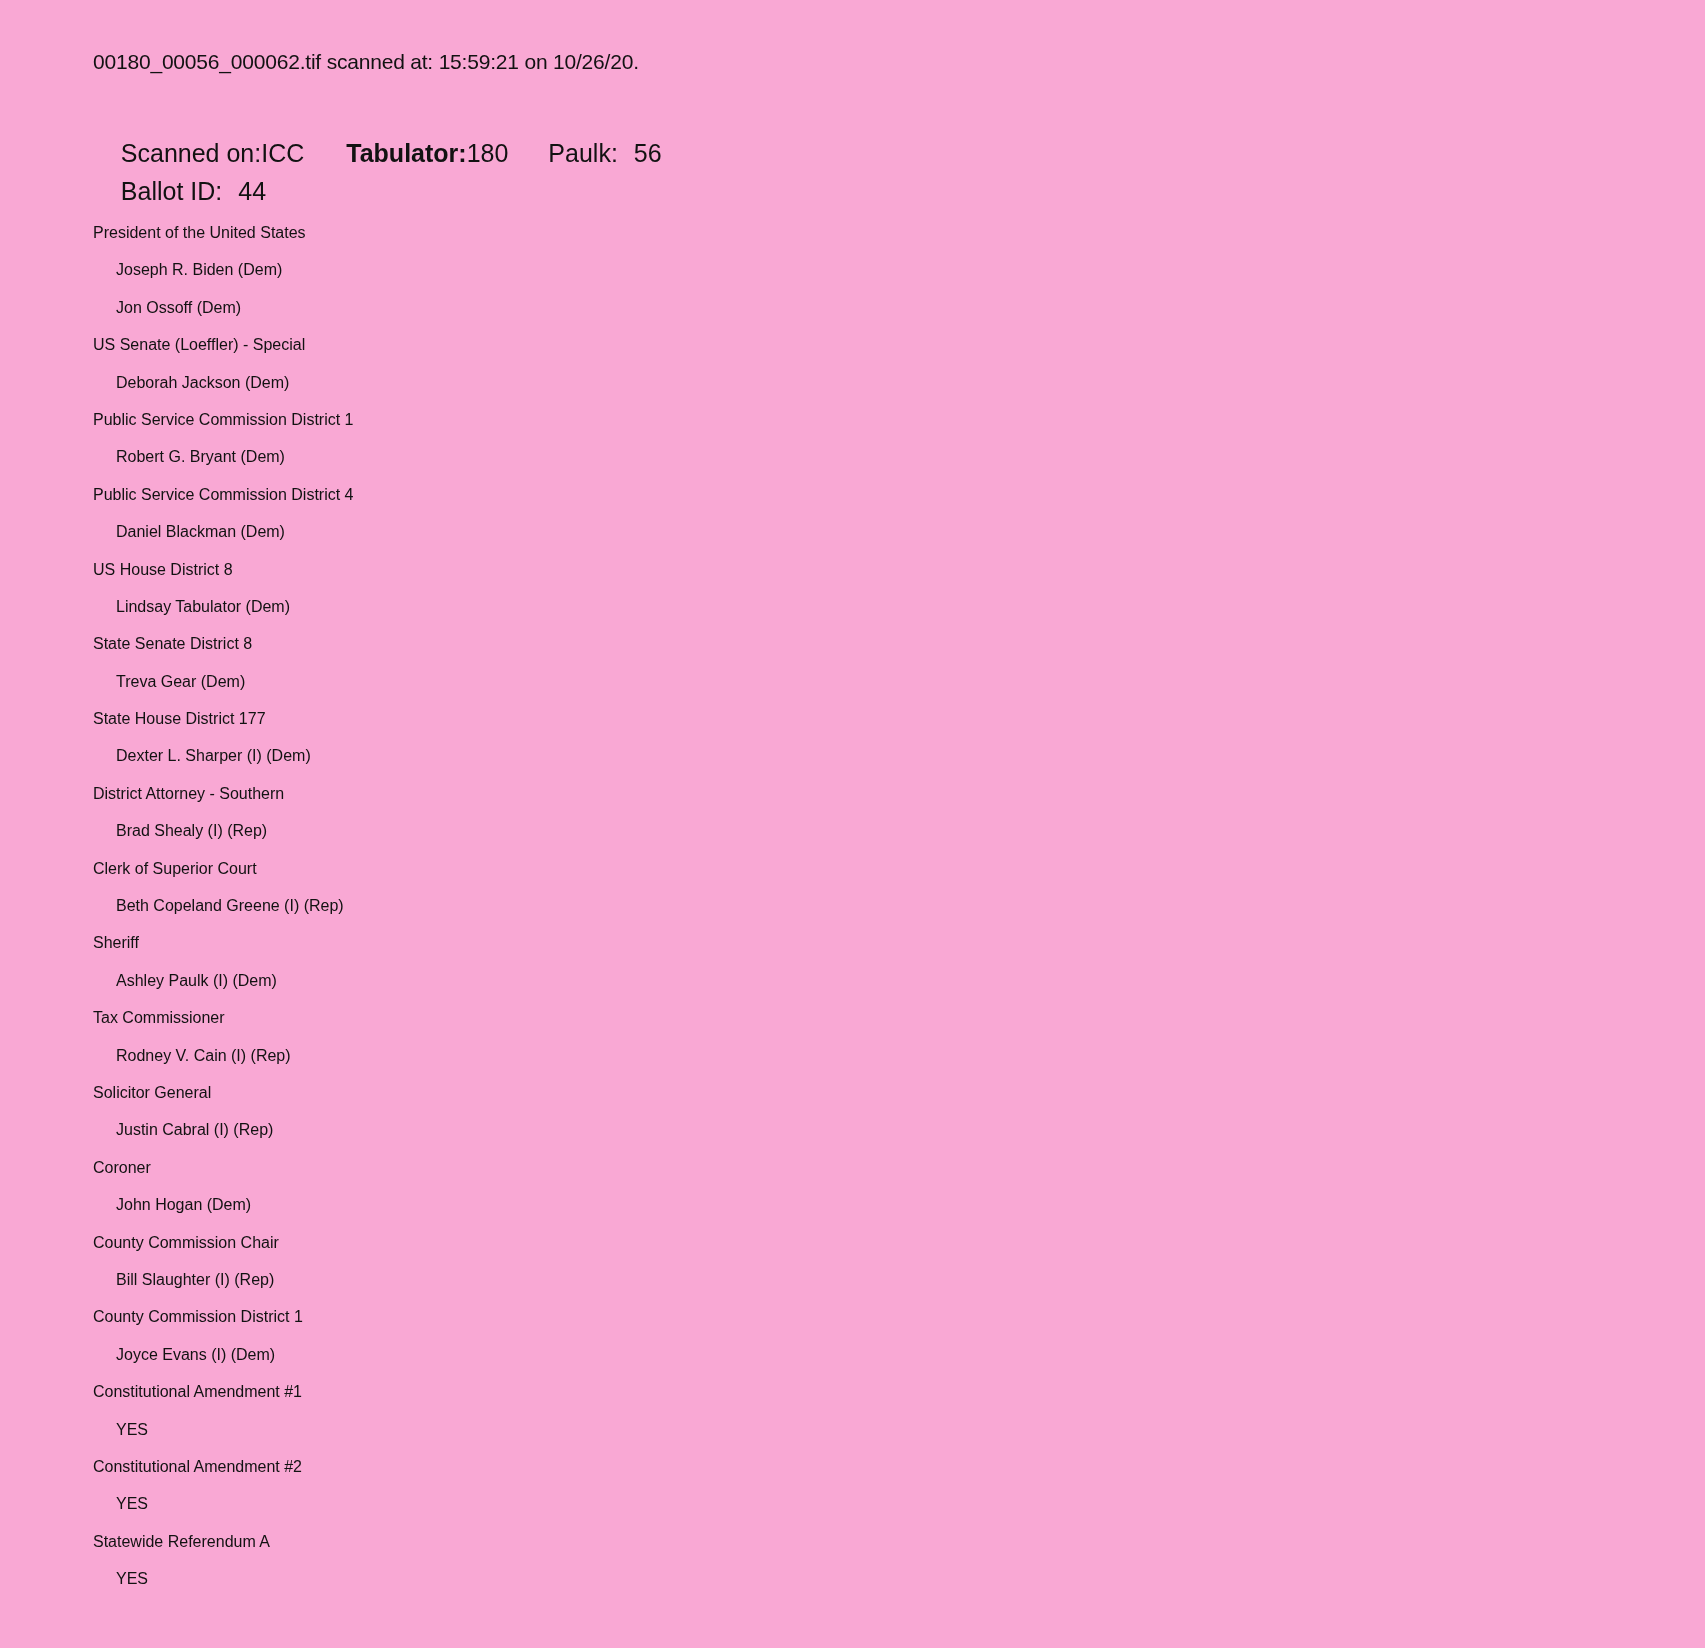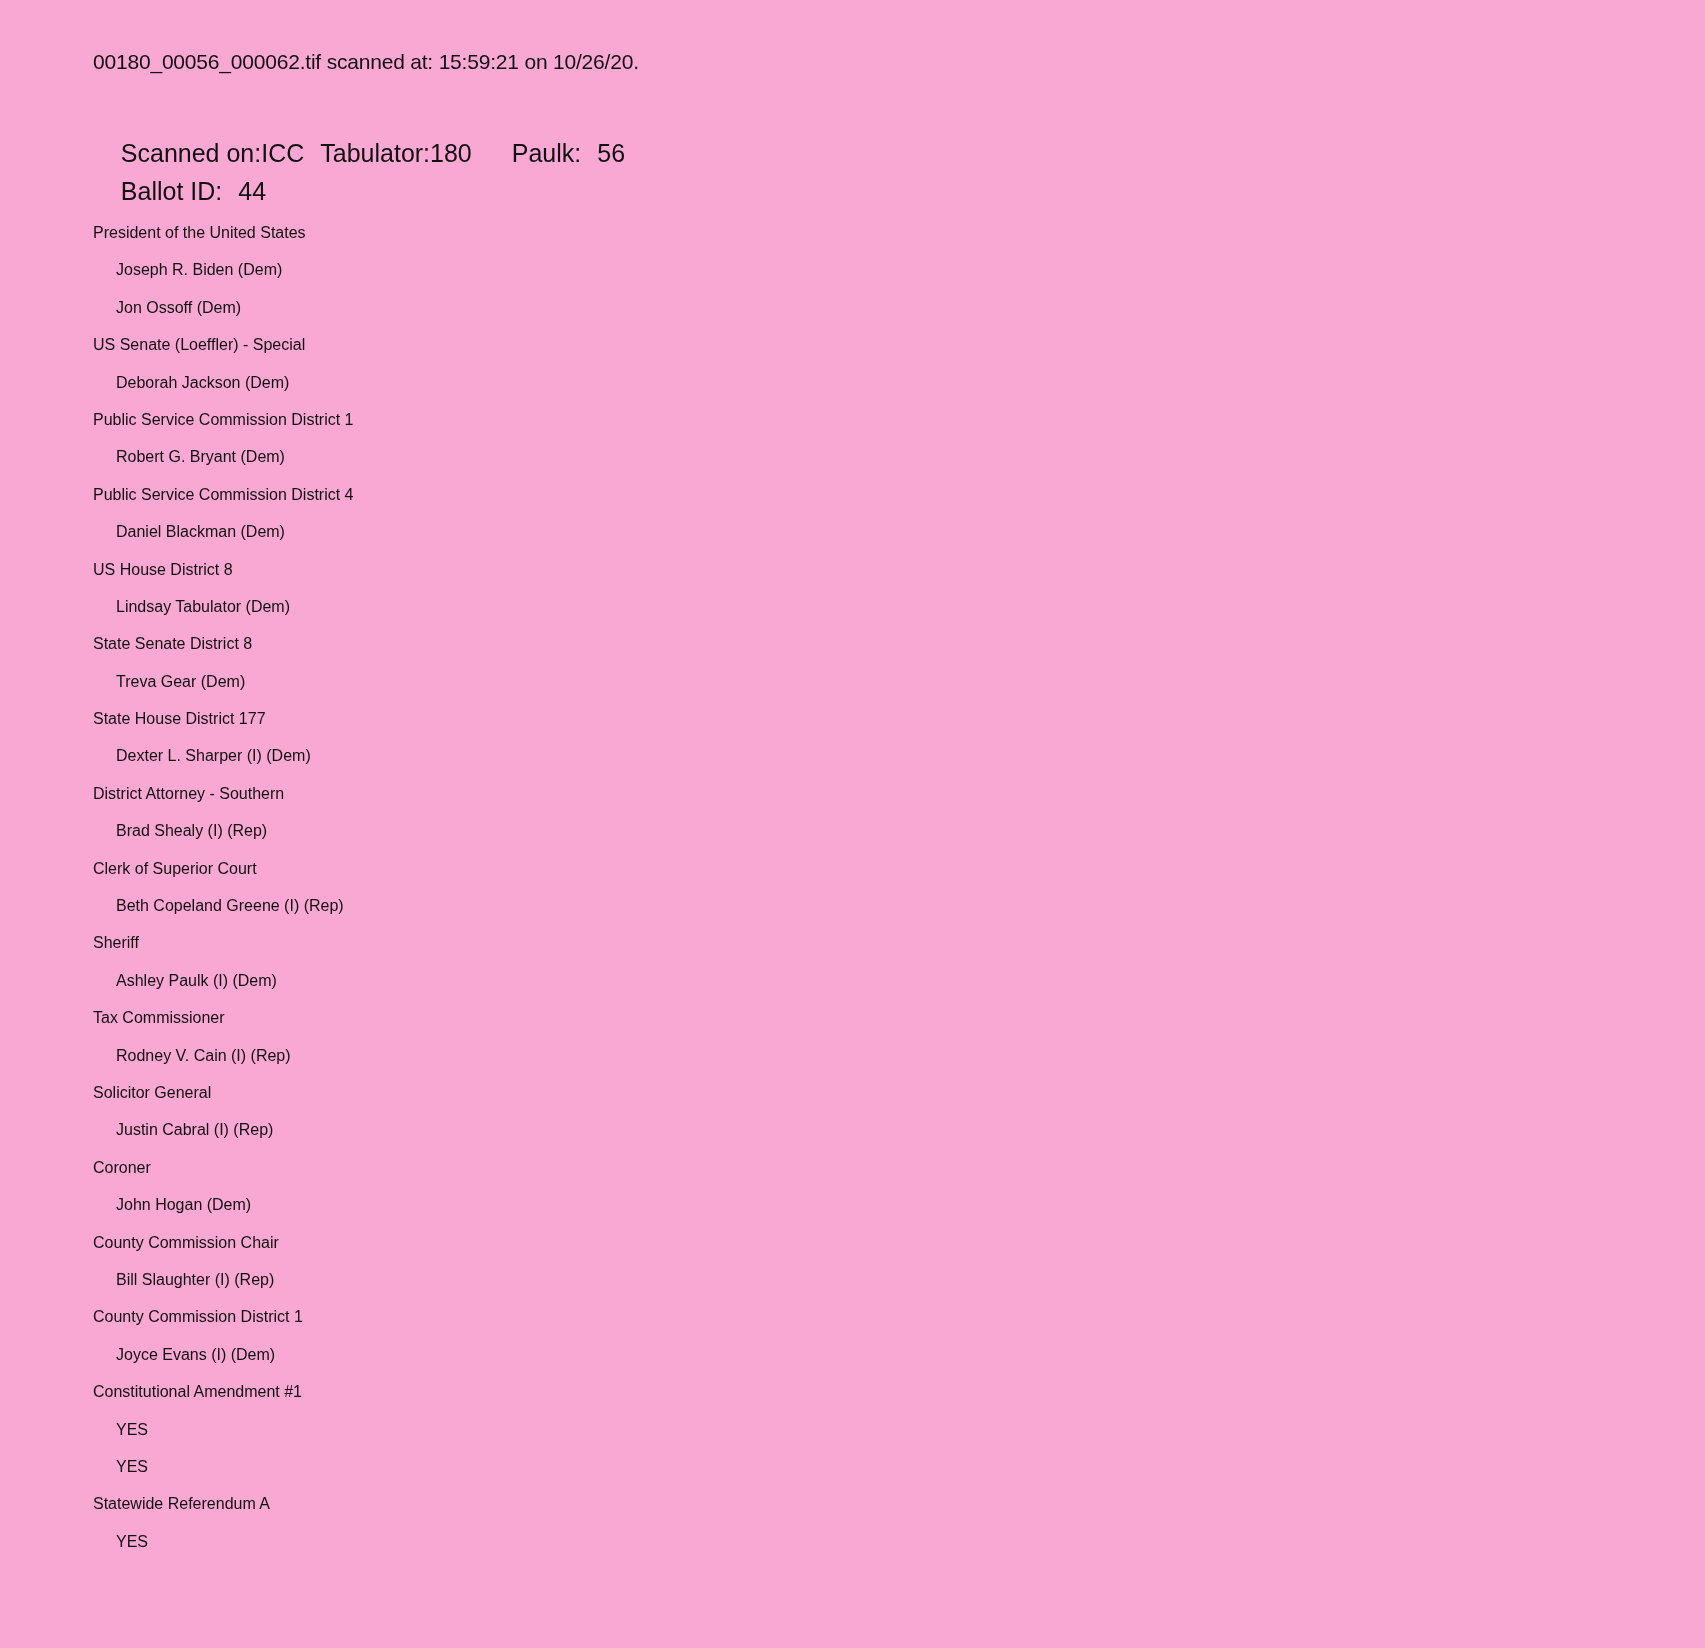--- a/index.html
+++ b/index.html
@@ -25,21 +25,21 @@
     white-space: pre;
   }
   .scan-info {
     position: absolute;
     left: 93px;
     top: 110px;
     font-size: 25px;
     white-space: pre;
   }
   .scan-info .val { margin-left: 0; }
-  .scan-info .tab-label { margin-left: 16px; }
+  .scan-info .tab-label { margin-left: 42px; font-weight: bold; }
   .scan-info .batch-label { margin-left: 40px; }
   .scan-info .batch-val { margin-left: 16px; }
   .ballot-line {
     position: absolute;
     left: 93px;
     top: 148px;
     font-size: 25px;
     white-space: pre;
   }
   .ballot-line .val { margin-left: 16px; }
@@ -136,20 +136,21 @@
     </div>
     <div>
       <div class="contest-office">County Commission District 1</div>
       <div class="contest-selection">Joyce Evans (I) (Dem)</div>
     </div>
     <div>
       <div class="contest-office">Constitutional Amendment #1</div>
       <div class="contest-selection">YES</div>
     </div>
     <div>
+      <div class="contest-office">Constitutional Amendment #2</div>
       <div class="contest-selection">YES</div>
     </div>
     <div>
       <div class="contest-office">Statewide Referendum A</div>
       <div class="contest-selection">YES</div>
     </div>
   </div>
 
 </div>
 

